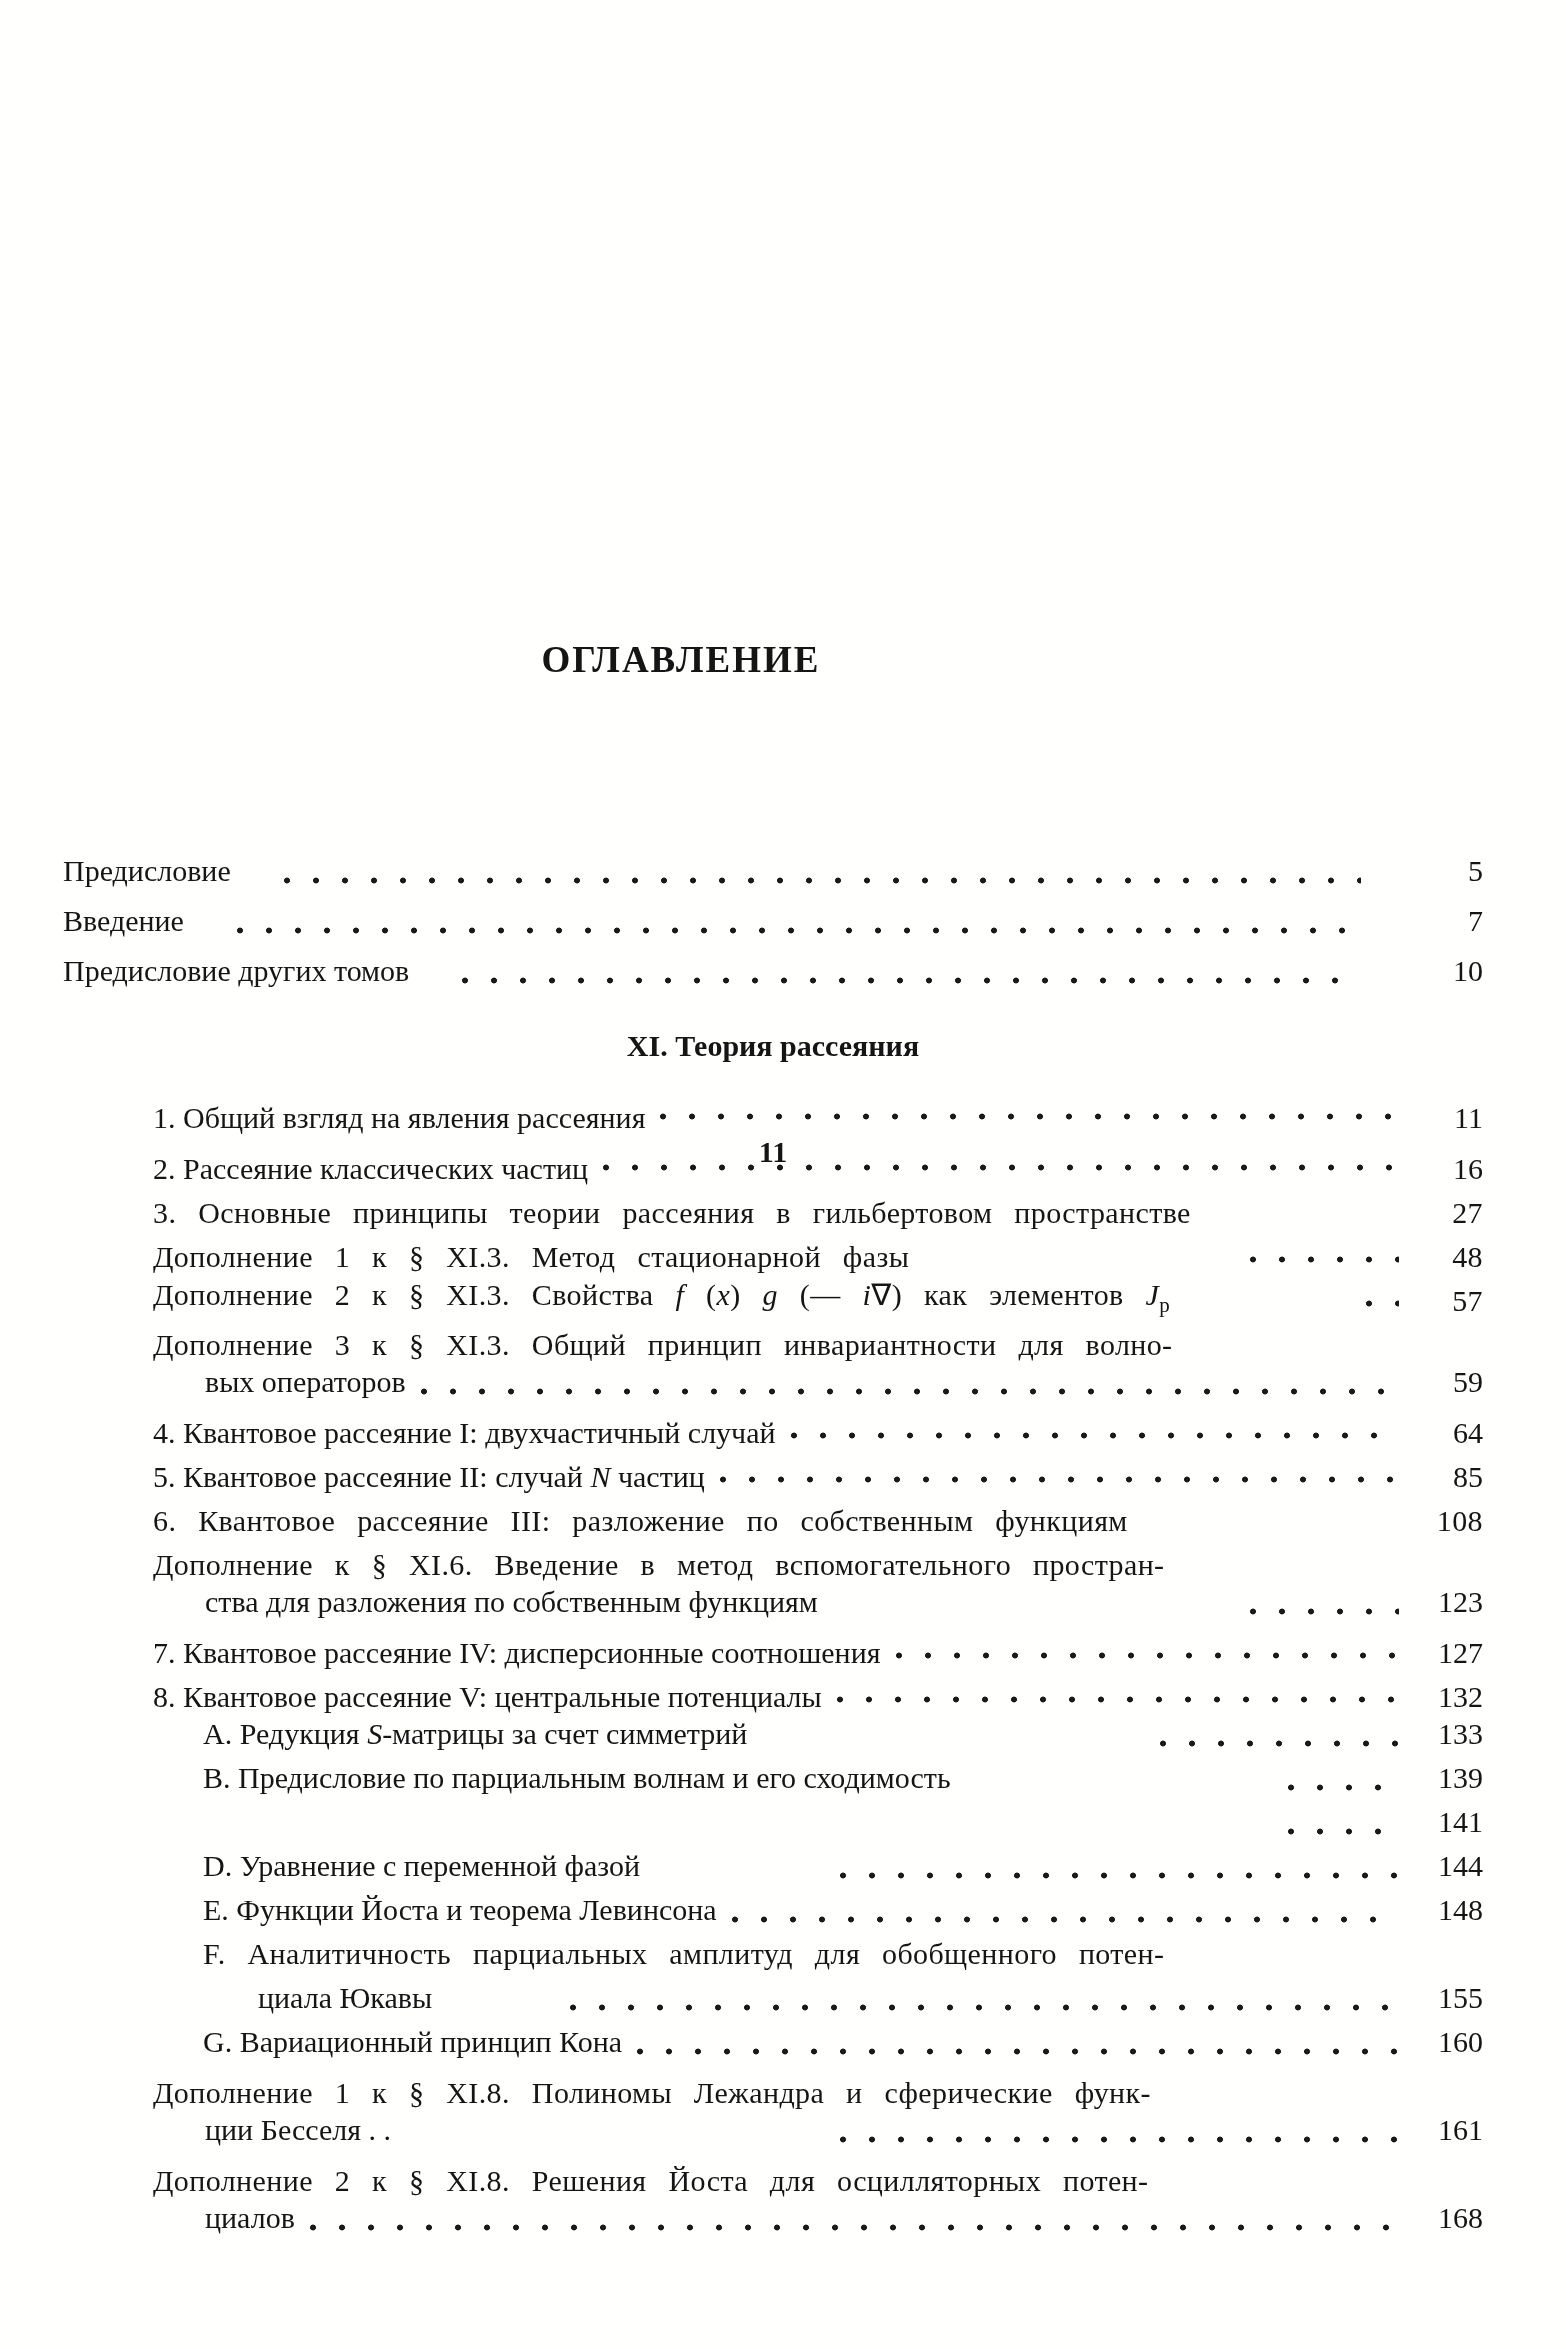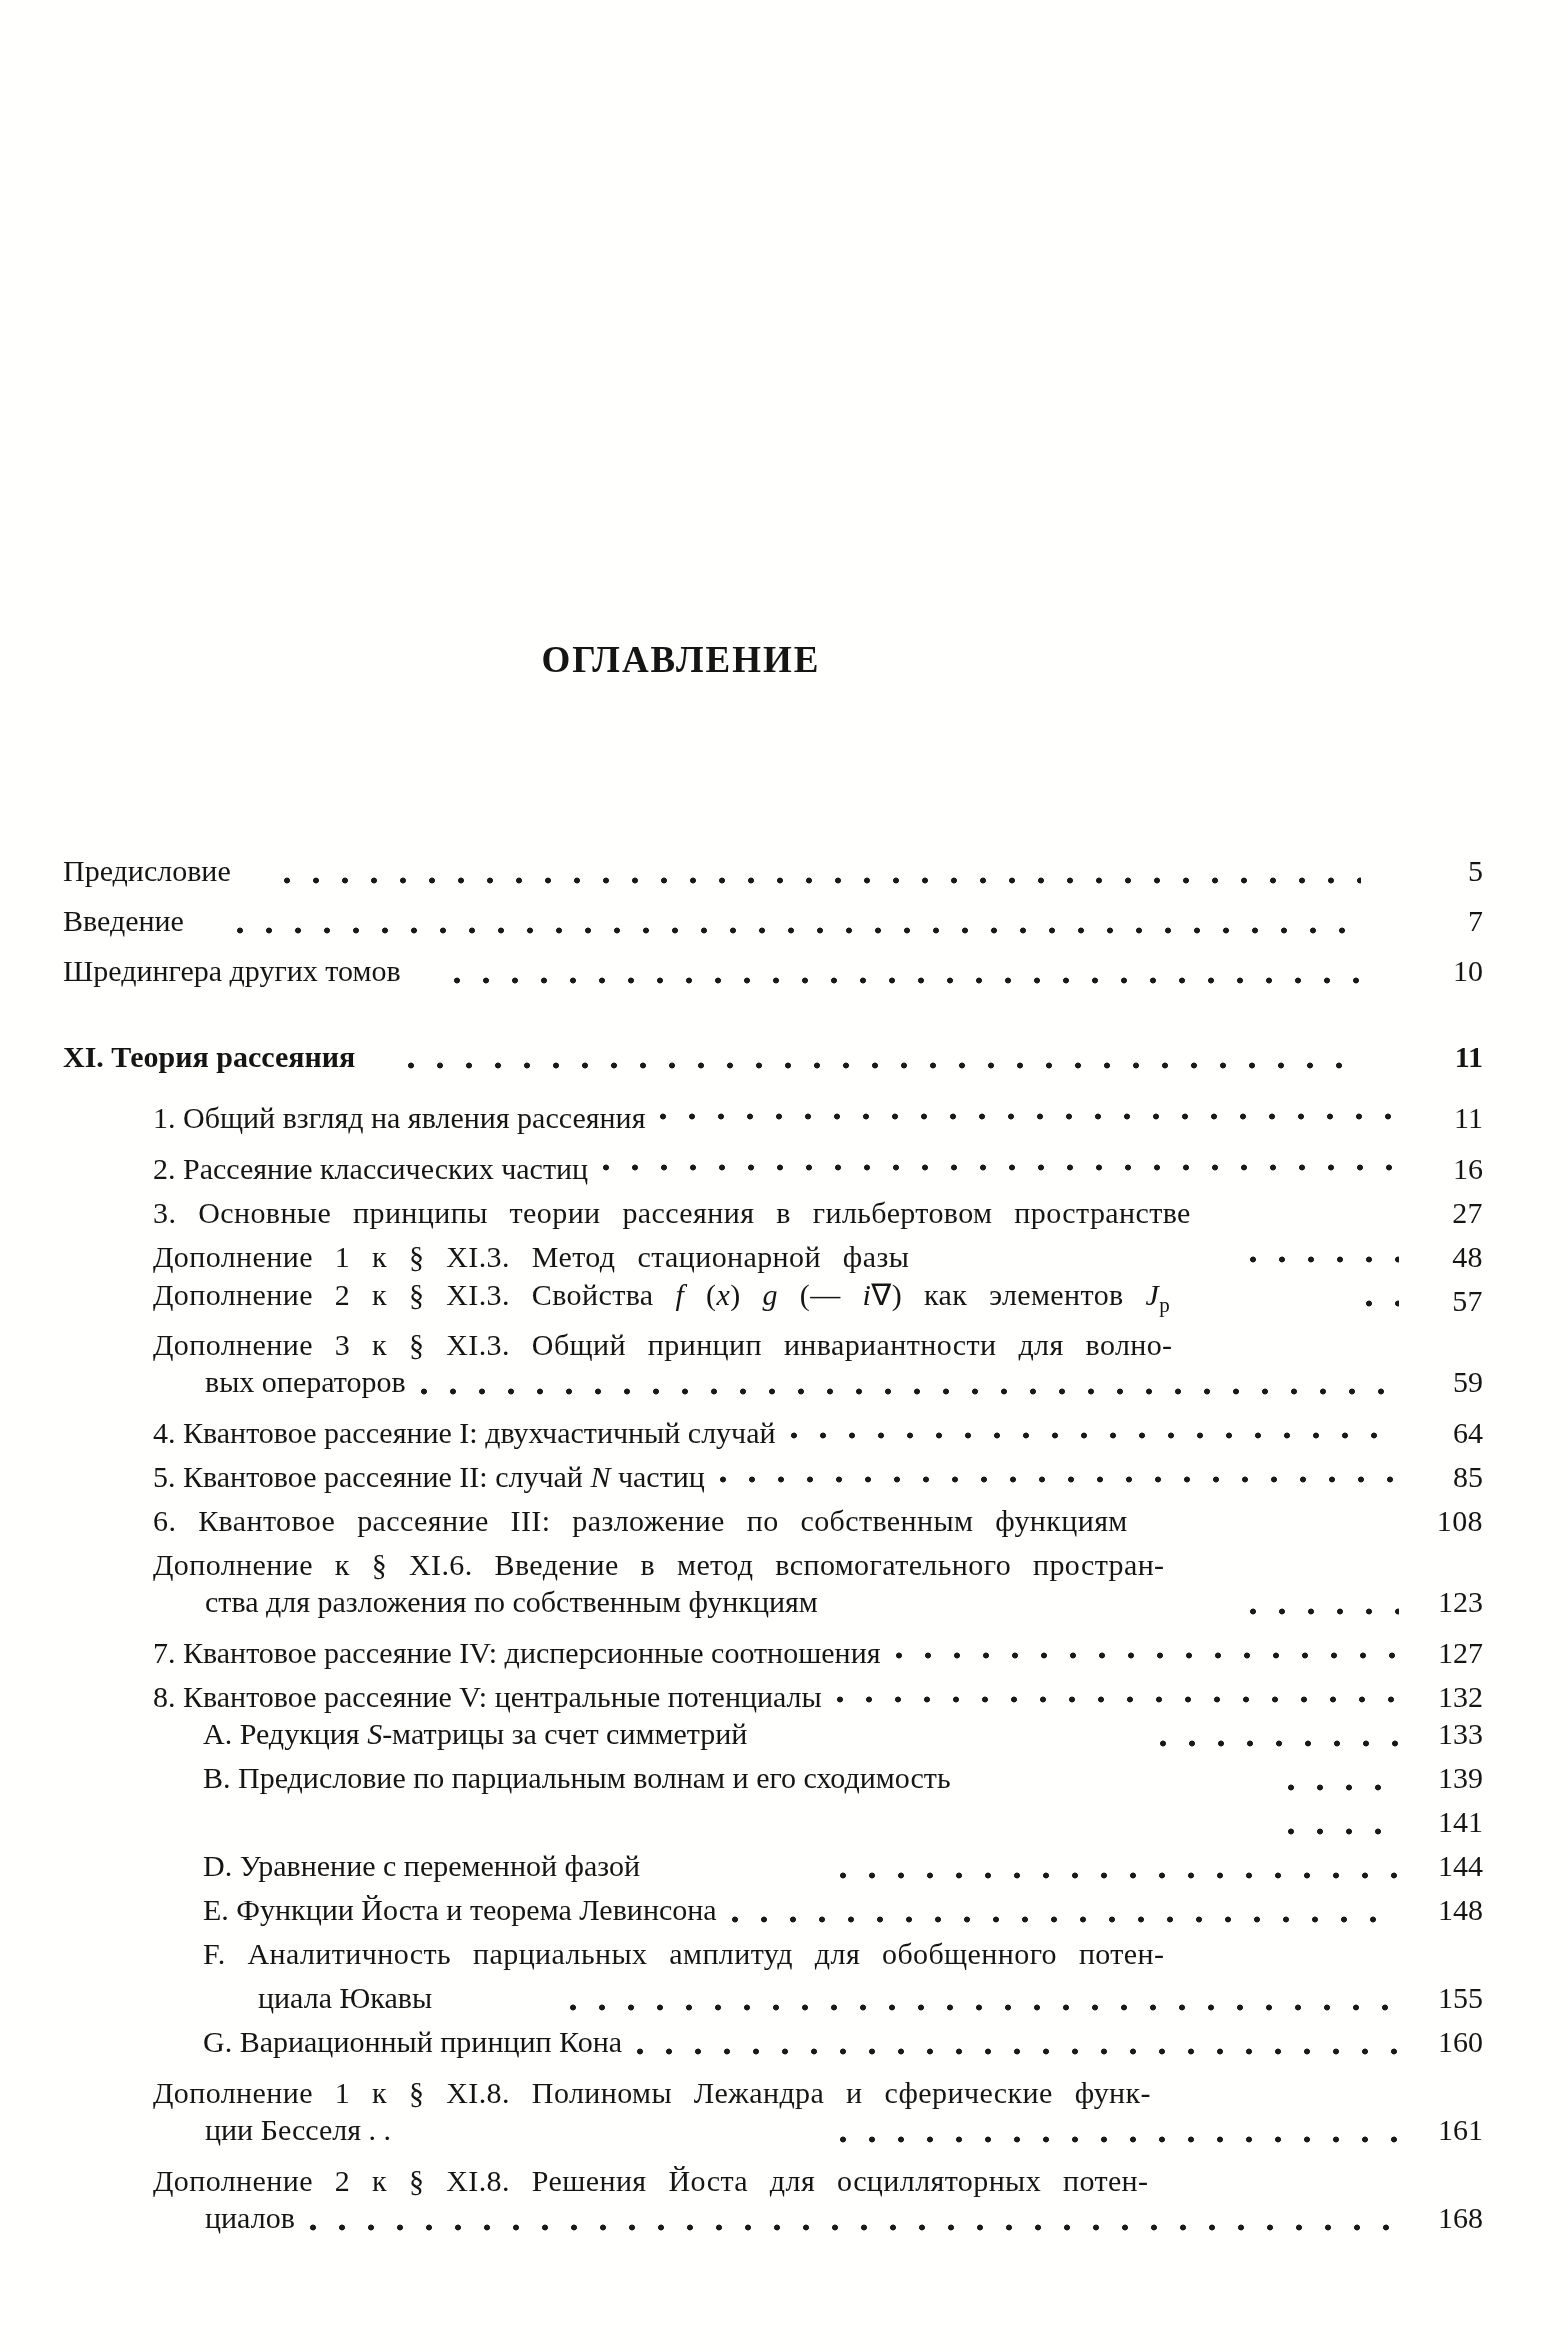--- a/index.html
+++ b/index.html
@@ -32,21 +32,21 @@
     line-height:1;
   }
   .toc-row:nth-child(-n+6){height:51px;}
   .toc-row:nth-child(-n+3){height:50px;}
   .toc-row:nth-child(3){margin-bottom:35px;}
   .ind-0{padding-left:0;gap:38px;}
   .ind-1{padding-left:90px;align-items:flex-end;}
   .ind-2{padding-left:140px;}
   .ind-3{padding-left:142px;}
   .ind-4{padding-left:195px;}
-  .bold{font-weight:700;}
+  .bold{font-weight:700;flex-direction:column;}
   .wide{word-spacing:14px;letter-spacing:0.4px;}
   .entry-text{white-space:pre;}
   .leader{
     margin-left:auto;
     margin-right:18px;
     height:9px;
     align-self:center;
     transform:translateY(9px);
     background-image:radial-gradient(circle at 4px 4.5px,#1a1a1a 2.6px,transparent 3.3px);
     background-repeat:repeat-x;
@@ -78,21 +78,21 @@
         <span class="entry-text">Предисловие</span>
         <span class="leader ld-full"></span>
         <span class="pg">5</span>
       </div>
       <div class="toc-row ind-0">
         <span class="entry-text">Введение</span>
         <span class="leader ld-full"></span>
         <span class="pg">7</span>
       </div>
       <div class="toc-row ind-0">
-        <span class="entry-text">Шредингера других томов</span>
+        <span class="entry-text">Предисловие других томов</span>
         <span class="leader ld-full"></span>
         <span class="pg">10</span>
       </div>
       <div class="toc-row ind-0 bold">
         <span class="entry-text">XI. Теория рассеяния</span>
         <span class="leader ld-full"></span>
         <span class="pg">11</span>
       </div>
       <div class="toc-row ind-1">
         <span class="entry-text">1. Общий взгляд на явления рассеяния</span>

